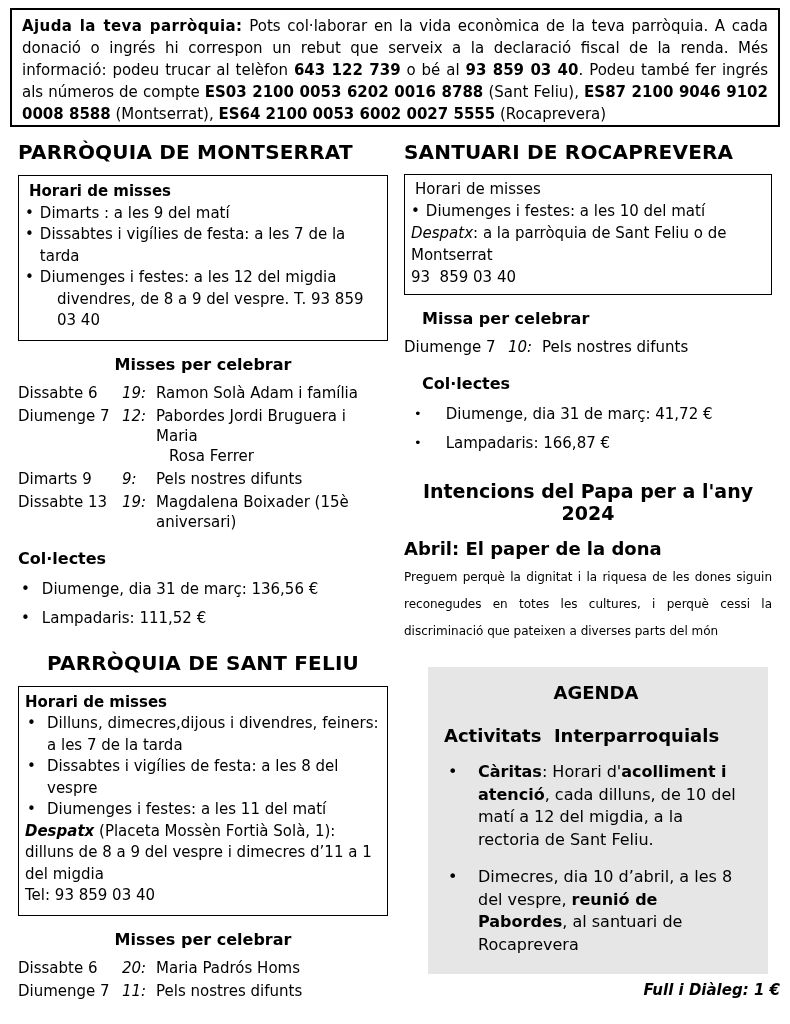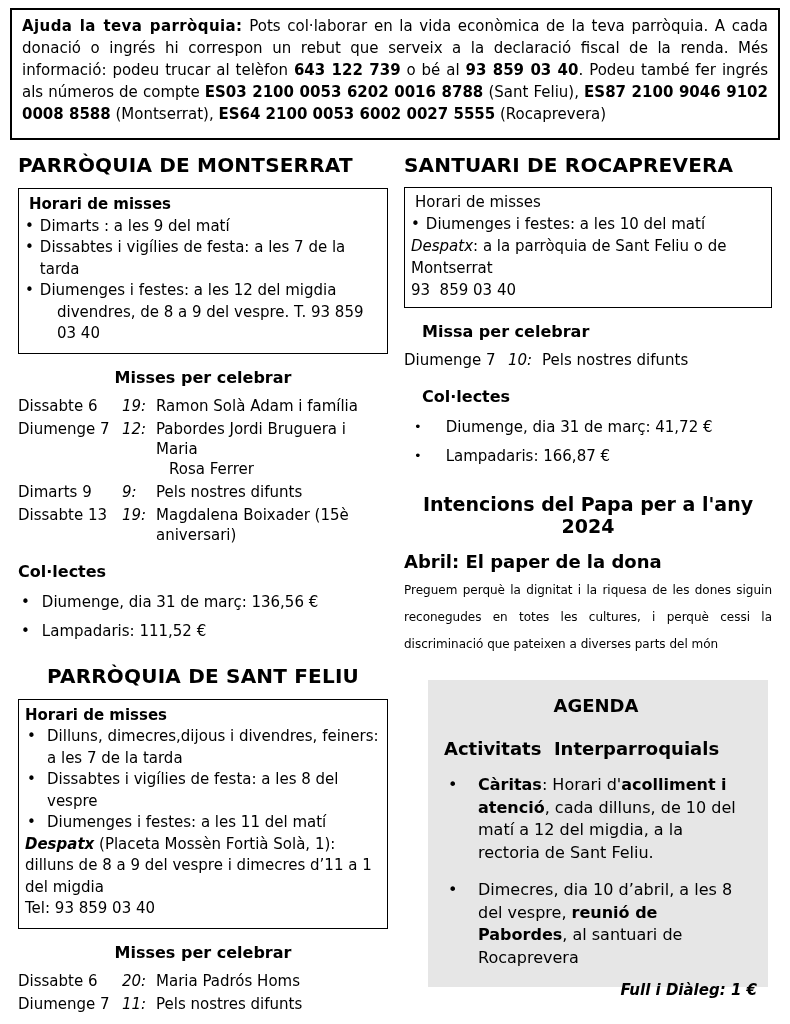--- a/index.html
+++ b/index.html
@@ -10,21 +10,21 @@
     color: #000;
     font-family: "DejaVu Sans", sans-serif;
     font-size: 15px;
     overflow: hidden;
   }
   .page { padding: 8px 10px; }
 
   
   .header-box {
     border: 2px solid #000;
-    padding: 5px 10px 13px 10px;
+    padding: 5px 10px 0 10px;
     font-size: 15px;
     line-height: 22px;
     text-align: justify;
   }
   .header-box .intro-title {
     font-weight: bold;
     letter-spacing: 0.4px;
   }
   .header-box strong { font-weight: bold; }
 
@@ -91,21 +91,21 @@
     padding: 15px 20px 18px 16px;
   }
   .agenda-title    { font-size: 18px; font-weight: bold; text-align: center; }
   .agenda-subtitle { font-size: 18px; font-weight: bold; margin-top: 22px; white-space: pre-wrap; }
   .agenda-item { display: flex; margin-top: 15px; font-size: 16px; line-height: 22.5px; }
   .agenda-item .dot { width: 34px; flex-shrink: 0; padding-left: 4px; }
   .agenda-item strong { font-weight: bold; text-align: right; }
 
   .footer {
     position: absolute;
-    right: 33px; top: 981px;
+    right: 10px; top: 981px;
     font-weight: bold; font-style: italic;
     font-size: 15px;
   }
 </style>
 </head>
 <body>
 
 <div class="page">
 
   <div class="header-box">

